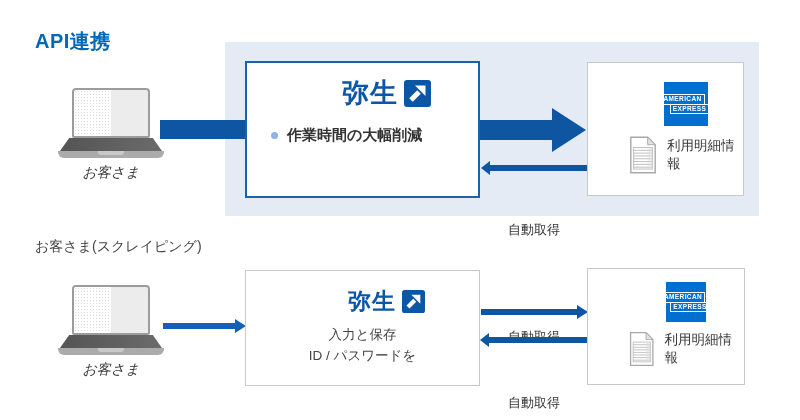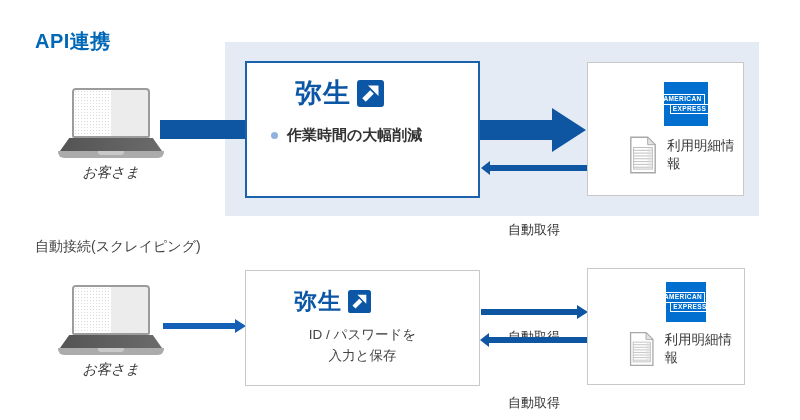--- a/index.html
+++ b/index.html
@@ -86,21 +86,21 @@
   .yayoi-box-api{
     position:absolute;left:245px;top:61px;width:235px;height:137px;
     background:#fff;border:2px solid var(--api-border);z-index:3;
   }
   .yayoi-box-legacy{
     position:absolute;left:245px;top:270px;width:235px;height:116px;
     background:#fff;border:1px solid var(--border-gray);z-index:3;
     text-align:center;
   }
   .yayoi-logo{
-    display:flex;justify-content:flex-start;align-items:center;gap:6px;padding-left:48px;
+    display:flex;justify-content:center;align-items:center;gap:6px;padding-left:48px;
   }
   .yayoi-text{font-weight:bold;color:var(--yayoi-blue);letter-spacing:1px;}
   .yayoi-box-api .yayoi-logo{margin-top:12px;}
   .yayoi-box-api .yayoi-text{font-size:27px;}
   .yayoi-box-legacy .yayoi-logo{margin-top:15px;}
   .yayoi-box-legacy .yayoi-text{font-size:23px;}
 
   .bullets{margin:15px 0 0 24px;}
   .bullet-row{display:flex;align-items:center;margin-bottom:15px;}
   .bullet-dot{
@@ -136,21 +136,21 @@
     display:flex;align-items:center;gap:9px;margin-top:8px;
   }
   .statement-label{font-size:13.5px;color:#3a3a3a;}
 </style>
 </head>
 <body>
 
 <div class="stage">
 
   <div class="page-title">API連携</div>
-  <div class="legacy-title">自動接続(スクレイピング)</div>
+  <div class="legacy-title">お客さま(スクレイピング)</div>
 
   <div class="panel"></div>
 
   <div class="laptop laptop-api">
     <div class="screen">
         <div class="halfdots"></div>
       </div>
     <div class="deck"></div>
     <div class="lip"></div>
     <div class="notch"></div>
@@ -229,22 +229,22 @@
   <div class="yayoi-box-legacy">
     <div class="yayoi-logo">
       <span class="yayoi-text">弥生</span>
       <svg width="23" height="23" viewBox="0 0 27 27">
         <rect x="0" y="0" width="27" height="27" rx="3" style="fill:var(--yayoi-blue)"></rect>
         <line x1="7" y1="20" x2="15" y2="12" style="stroke:#fff;stroke-width:5"></line>
         <polygon points="11,5.5 21.5,5.5 21.5,16" style="fill:#fff"></polygon>
       </svg>
     </div>
     <div class="legacy-desc">
+      <div>入力と保存</div>
       <div>ID / パスワードを</div>
-      <div>入力と保存</div>
     </div>
   </div>
 
   <div class="arrow-label" style="left:481px;top:283px;">自動取得</div>
   <svg class="arrow-svg" style="left:481px;top:305px;" width="107" height="14" viewBox="0 0 107 14">
     <rect x="0" y="4" width="96" height="6" style="fill:var(--arrow-dark)"></rect>
     <polygon points="96,0 107,7 96,14" style="fill:var(--arrow-dark)"></polygon>
   </svg>
   <svg class="arrow-svg" style="left:480px;top:333px;" width="107" height="14" viewBox="0 0 107 14">
     <rect x="9" y="4" width="98" height="6" style="fill:var(--arrow-dark)"></rect>

